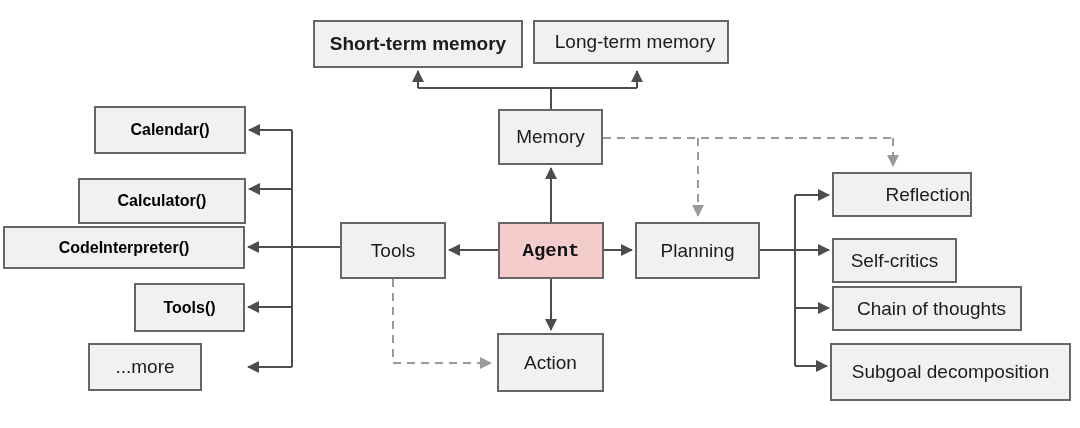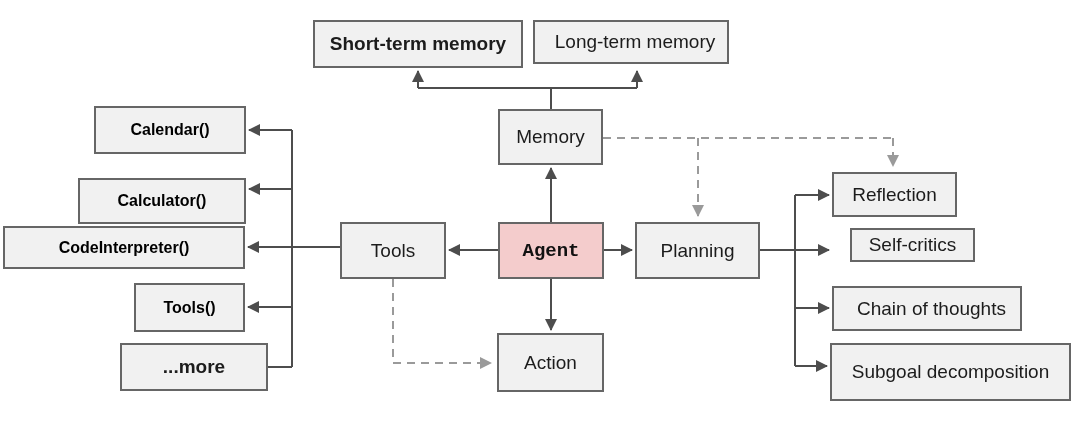--- a/index.html
+++ b/index.html
@@ -105,28 +105,28 @@
   </div>
   <div class="box mono" style="left:78px;top:166px;width:168px;height:46px;margin-top:12px;">
     <span>Calculator()</span>
   </div>
   <div class="box mono" style="left:3px;top:226px;width:242px;height:43px;">
     <span>CodeInterpreter()</span>
   </div>
   <div class="box mono" style="left:134px;top:283px;width:111px;height:49px;">
     <span>Tools()</span>
   </div>
-  <div class="box" style="left:120px;top:343px;width:148px;height:48px;font-weight:bold;">
+  <div class="box" style="left:88px;top:343px;width:114px;height:48px;">
     <span>...more</span>
   </div>
 
-  <div class="box" style="left:832px;top:172px;width:125px;height:45px;">
+  <div class="box" style="left:832px;top:172px;width:140px;height:45px;justify-content:flex-end;">
     <span>Reflection</span>
   </div>
-  <div class="box" style="left:832px;top:228px;width:125px;height:34px;margin-left:18px;">
+  <div class="box" style="left:832px;top:238px;width:125px;height:45px;">
     <span>Self-critics</span>
   </div>
   <div class="box" style="left:832px;top:286px;width:190px;height:45px;padding-left:9px;">
     <span>Chain of thoughts</span>
   </div>
   <div class="box" style="left:830px;top:343px;width:241px;height:58px;">
     <span>Subgoal decomposition</span>
   </div>
 
 </div>

